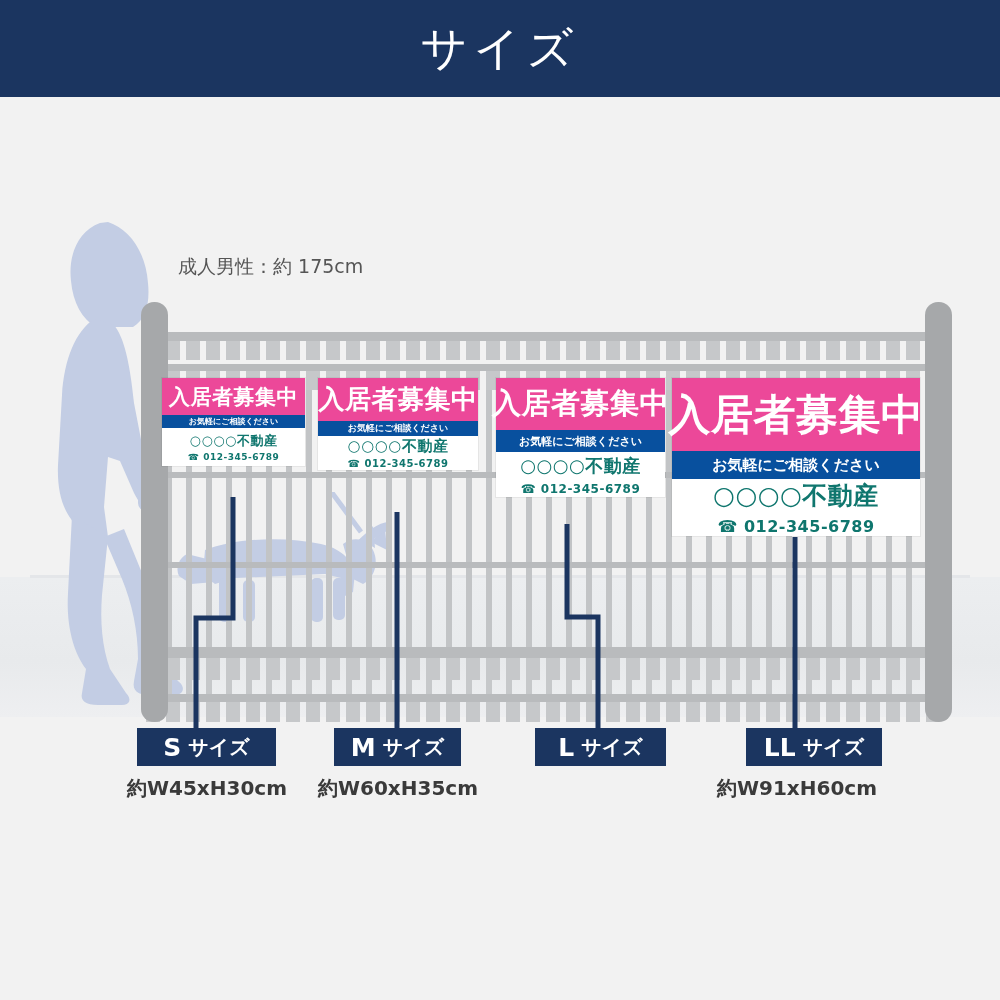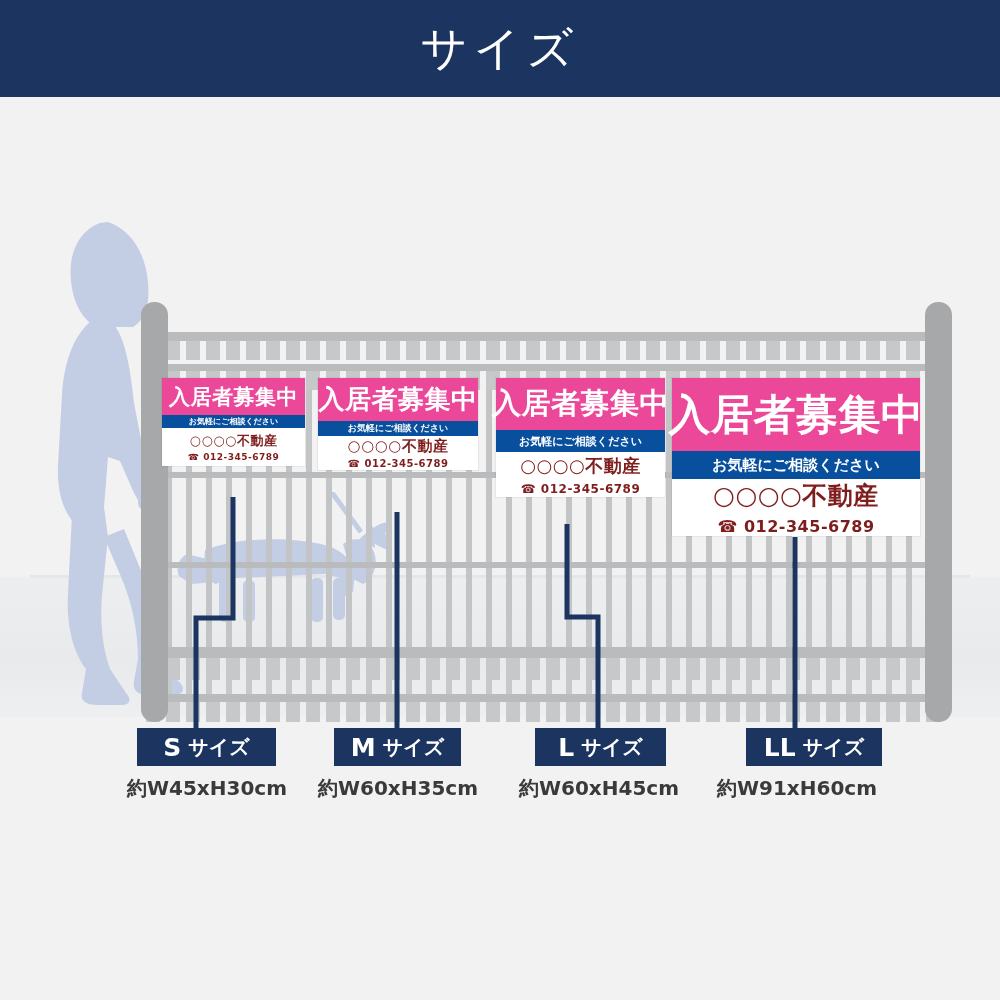--- a/index.html
+++ b/index.html
@@ -92,21 +92,21 @@
     background:#ec4899;color:#ffffff;
     display:flex;align-items:center;justify-content:center;
     font-weight:700;letter-spacing:0.5px;white-space:nowrap;
   }
   .plate .band-blue{
     background:#08509e;color:#ffffff;
     display:flex;align-items:center;justify-content:center;
     font-weight:700;white-space:nowrap;
   }
   .plate .white-zone{
-    background:#ffffff;color:#7f1d1d;flex:1;
+    background:#ffffff;color:#0f766e;flex:1;
     display:flex;flex-direction:column;align-items:center;justify-content:center;
   }
   .plate .company{font-weight:700;white-space:nowrap;letter-spacing:0.5px;}
   .plate .tel{font-weight:700;white-space:nowrap;letter-spacing:0.5px;}
 
   
   #plate-s{left:162px;top:281px;width:143px;height:88px;}
   #plate-s .band-red{height:37px;font-size:21px;}
   #plate-s .band-blue{height:13px;font-size:8px;}
   #plate-s .company{font-size:13px;}
@@ -292,24 +292,24 @@
     <div class="badge" id="badge-m">
       <span class="letter">M</span>
       <span class="jp">サイズ</span>
     </div>
     <div class="caption" id="cap-m">約W60xH35cm</div>
 
     <div class="badge" id="badge-l">
       <span class="letter">L</span>
       <span class="jp">サイズ</span>
     </div>
-    <div class="caption" id="cap-l">約W60xH45cm</div>
 
     <div class="badge" id="badge-ll">
       <span class="letter">LL</span>
       <span class="jp">サイズ</span>
     </div>
     <div class="caption" id="cap-ll">約W91xH60cm</div>
 
+    <div class="person-label">成人男性：約 175cm</div>
 
 
   </div>
 </div>
 
 </body></html>

